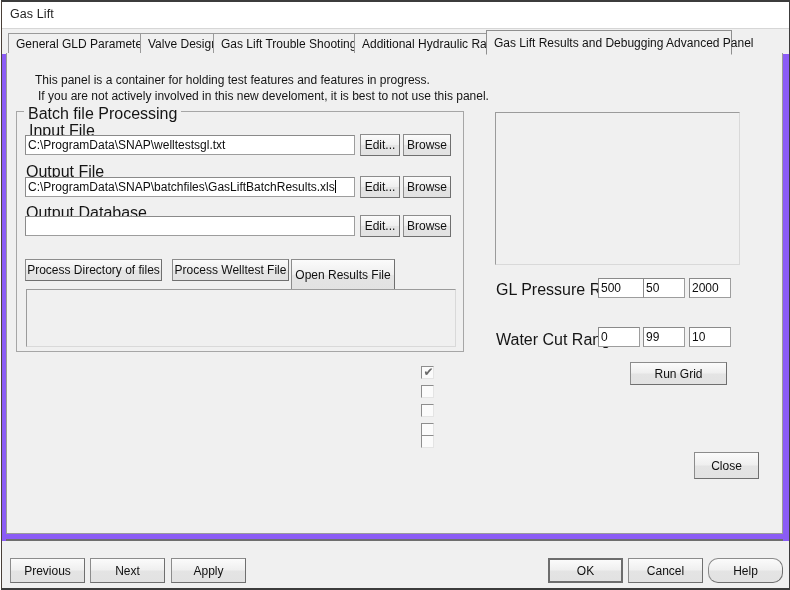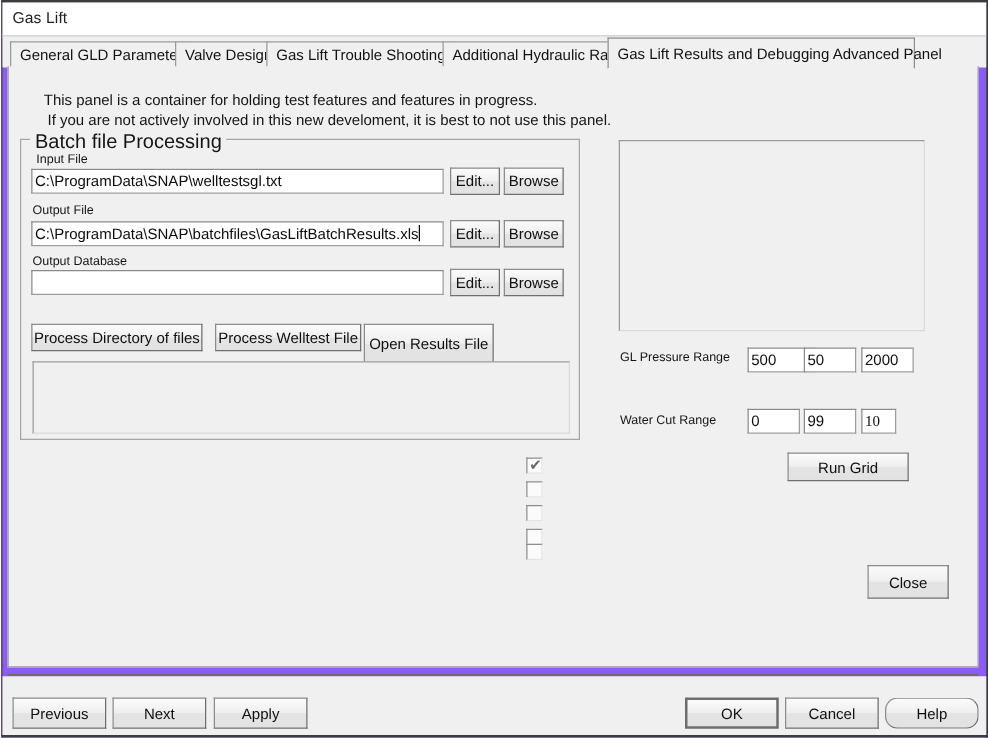--- a/index.html
+++ b/index.html
@@ -111,21 +111,21 @@
     left: 22px; top: 103px;
     padding: 0 4px;
     background: #f0f0f0;
     font-size: 16px;
     color: #151515;
     white-space: nowrap;
   }
 
   .field-label {
     position: absolute;
-    font-size: 10px;
+    font-size: 16px;
     color: #151515;
     white-space: nowrap;
   }
 
   
   .textbox {
     position: absolute;
     box-sizing: border-box;
     background: #ffffff;
     border: 1px solid #9d9d9d;
@@ -329,21 +329,21 @@
     <span>2000</span>
   </div>
 
   <div class="field-label" style="left:494px; top:329px;">Water Cut Range</div>
   <div class="textbox" style="left:596px; top:325px; width:42px; height:20px;">
     <span>0</span>
   </div>
   <div class="textbox" style="left:641px; top:325px; width:42px; height:20px;">
     <span>99</span>
   </div>
-  <div class="textbox" style="left:687px; top:325px; width:28px; height:20px;font-family:Liberation Serif, serif;">
+  <div class="textbox" style="left:687px; top:325px; width:42px; height:20px;">
     <span>10</span>
   </div>
 
   <div class="btn" style="left:628px; top:360px; width:97px; height:23px;">
     <span>Run Grid</span>
   </div>
 
   <div class="btn" style="left:692px; top:450px; width:65px; height:27px;">
     <span>Close</span>
   </div>

